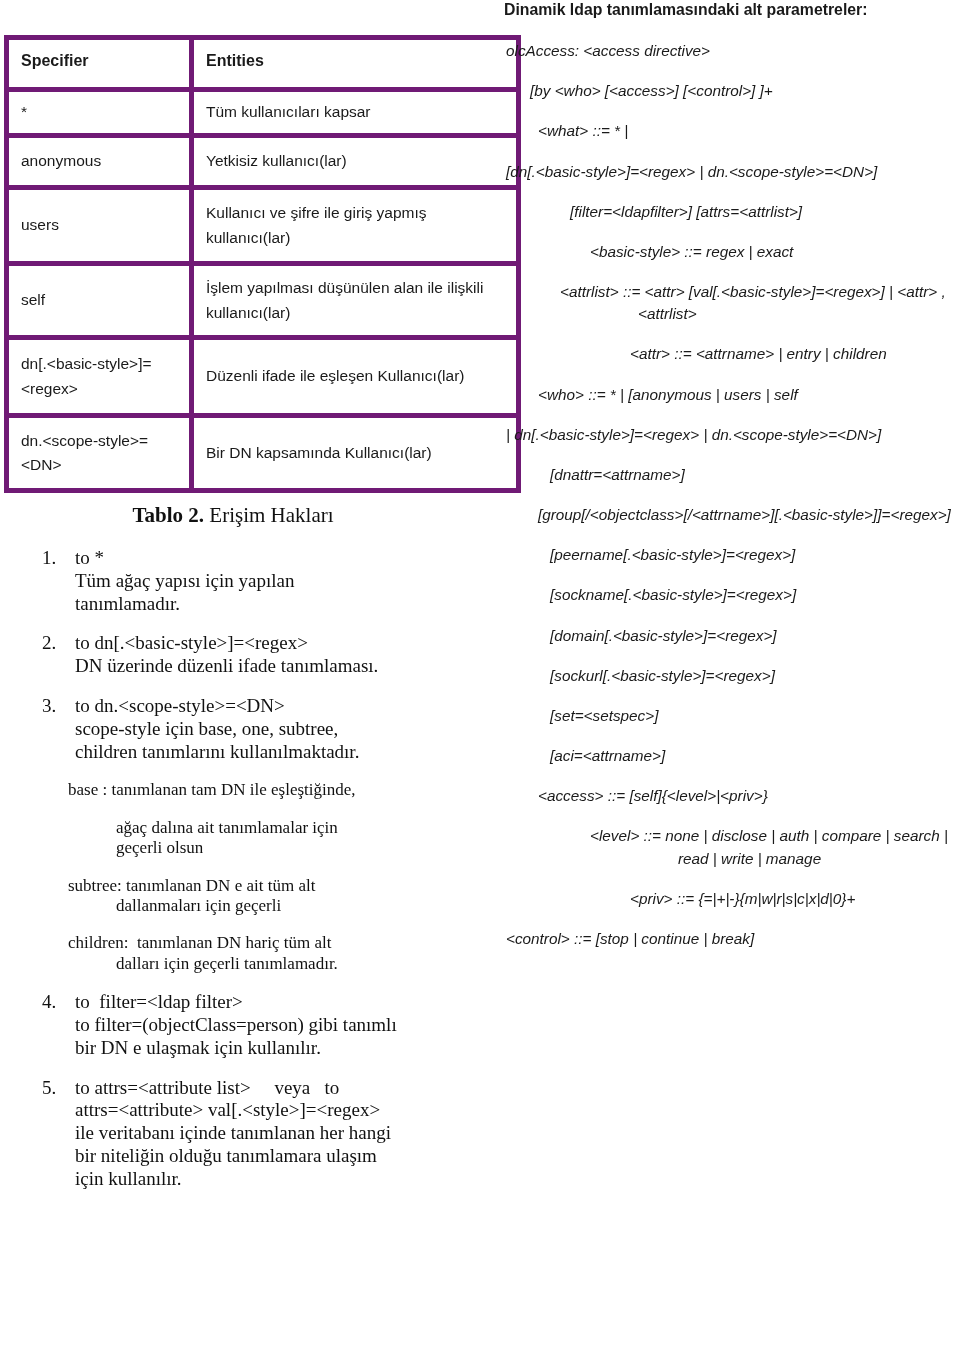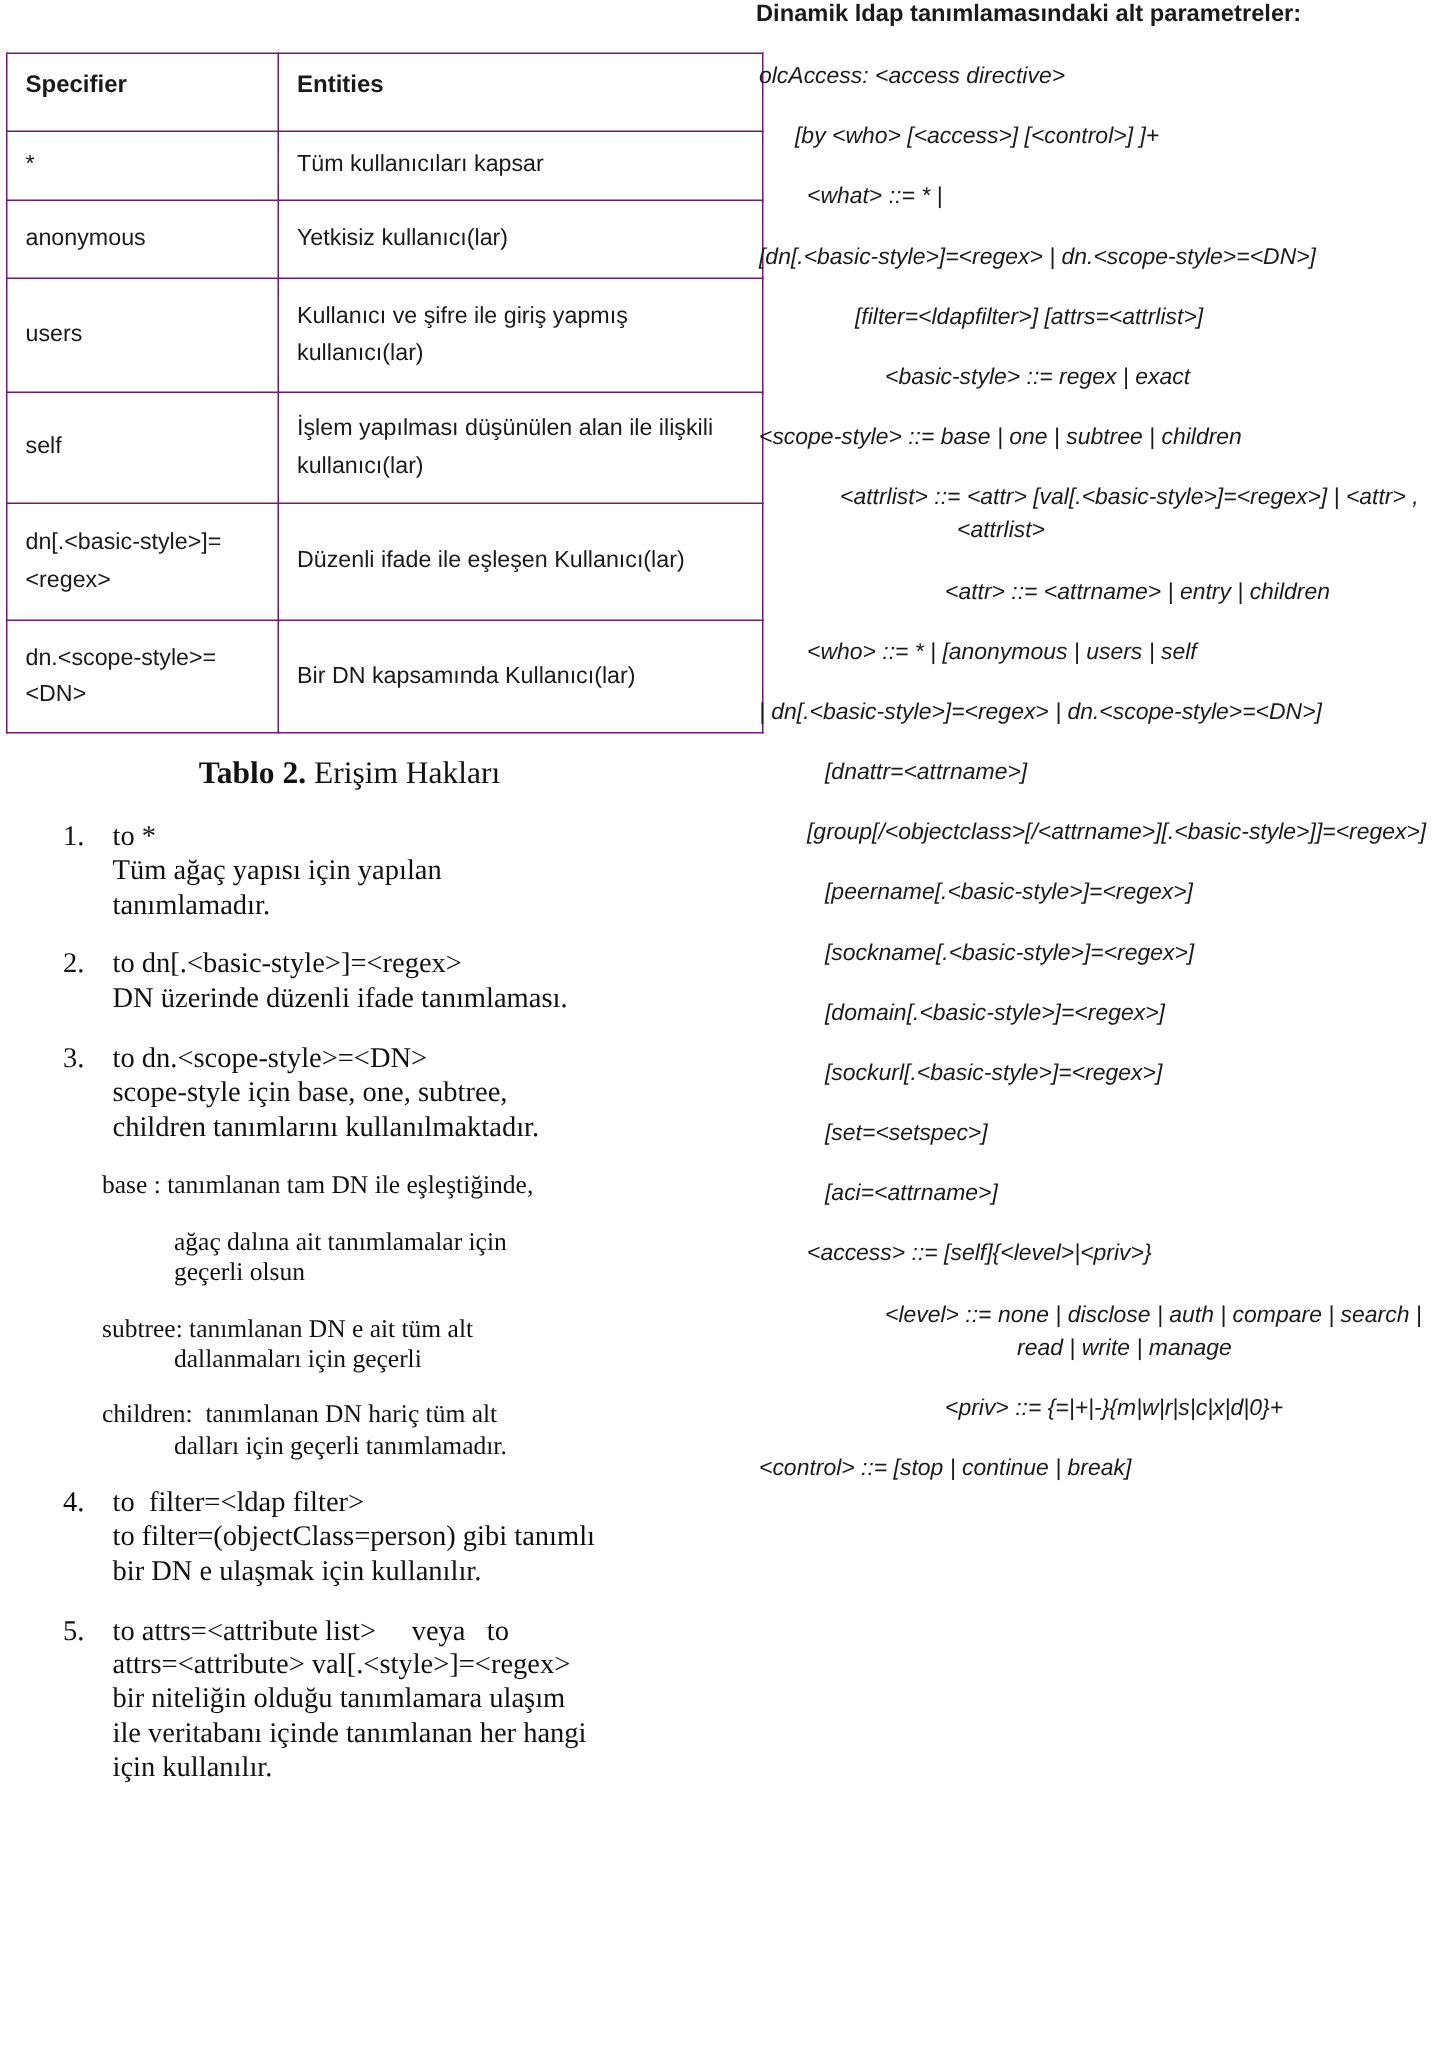--- a/index.html
+++ b/index.html
@@ -33,21 +33,21 @@
   
   .spec-table {
     position: absolute;
     left: 4px;
     top: 35px;
     width: 458px;
     border-collapse: collapse;
     table-layout: fixed;
   }
   .spec-table td, .spec-table th {
-    border: 1px solid #701a75;
+    border: 5px solid #701a75;
     vertical-align: middle;
     padding: 6px 10px 6px 12px;
     font-family: "Liberation Sans", sans-serif;
     font-size: 15.5px;
     line-height: 1.55;
     text-align: left;
     color: #1a1a1a;
   }
   .spec-table th {
     font-weight: bold;
@@ -252,39 +252,38 @@
         <span class="num">4.</span>
         <span class="ln">to  filter=&lt;ldap filter&gt;</span>
         <span class="ln">to filter=(objectClass=person) gibi tanımlı</span>
         <span class="ln">bir DN e ulaşmak için kullanılır.</span>
       </div>
 
       <div class="li">
         <span class="num">5.</span>
         <span class="ln">to attrs=&lt;attribute list&gt;     veya   to</span>
         <span class="ln">attrs=&lt;attribute&gt; val[.&lt;style&gt;]=&lt;regex&gt;</span>
+        <span class="ln">ile veritabanı içinde tanımlanan her hangi</span>
         <span class="ln">bir niteliğin olduğu tanımlamara ulaşım</span>
-        <span class="ln">ile veritabanı içinde tanımlanan her hangi</span>
         <span class="ln">için kullanılır.</span>
       </div>
 
     </div>
   </div>
 
   <div class="col-right">
     <div class="r-title">Dinamik ldap tanımlamasındaki alt parametreler:</div>
 
     <div class="r-lines">
       <span class="rl i0">olcAccess: &lt;access directive&gt;</span>
       <span class="rl i1">[by &lt;who&gt; [&lt;access&gt;] [&lt;control&gt;] ]+</span>
       <span class="rl i2">&lt;what&gt; ::= * |</span>
       <span class="rl hang">[dn[.&lt;basic-style&gt;]=&lt;regex&gt; | dn.&lt;scope-style&gt;=&lt;DN&gt;]</span>
       <span class="rl i3">[filter=&lt;ldapfilter&gt;] [attrs=&lt;attrlist&gt;]</span>
       <span class="rl i4">&lt;basic-style&gt; ::= regex | exact</span>
-      <span class="rl hang5">&lt;scope-style&gt; ::= base | one | subtree | children</span>
       <span class="rl hang7">&lt;attrlist&gt; ::= &lt;attr&gt; [val[.&lt;basic-style&gt;]=&lt;regex&gt;] | &lt;attr&gt; , &lt;attrlist&gt;</span>
       <span class="rl hang6">&lt;attr&gt; ::= &lt;attrname&gt; | entry | children</span>
       <span class="rl i2">&lt;who&gt; ::= * | [anonymous | users | self</span>
       <span class="rl hang2">| dn[.&lt;basic-style&gt;]=&lt;regex&gt; | dn.&lt;scope-style&gt;=&lt;DN&gt;]</span>
       <span class="rl i7">[dnattr=&lt;attrname&gt;]</span>
       <span class="rl hang3">[group[/&lt;objectclass&gt;[/&lt;attrname&gt;][.&lt;basic-style&gt;]]=&lt;regex&gt;]</span>
       <span class="rl i7">[peername[.&lt;basic-style&gt;]=&lt;regex&gt;]</span>
       <span class="rl i7">[sockname[.&lt;basic-style&gt;]=&lt;regex&gt;]</span>
       <span class="rl i7">[domain[.&lt;basic-style&gt;]=&lt;regex&gt;]</span>
       <span class="rl i7">[sockurl[.&lt;basic-style&gt;]=&lt;regex&gt;]</span>

